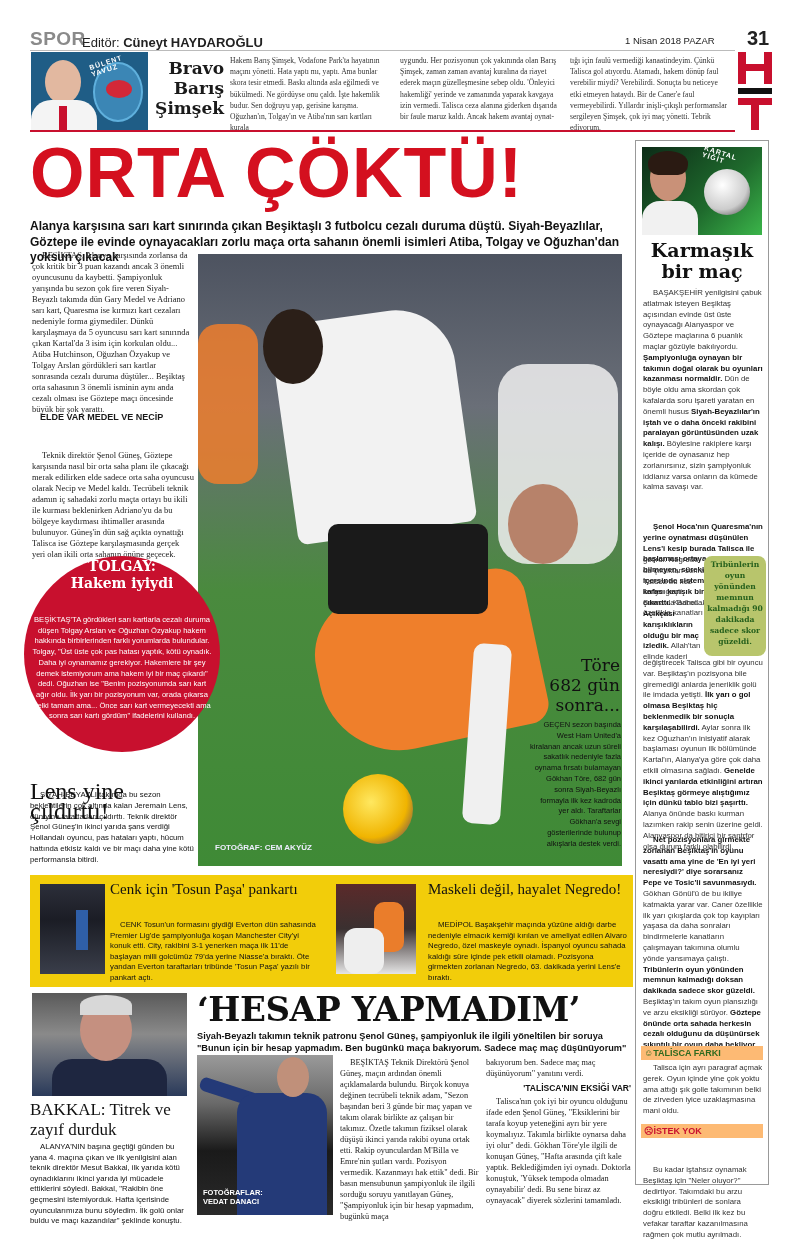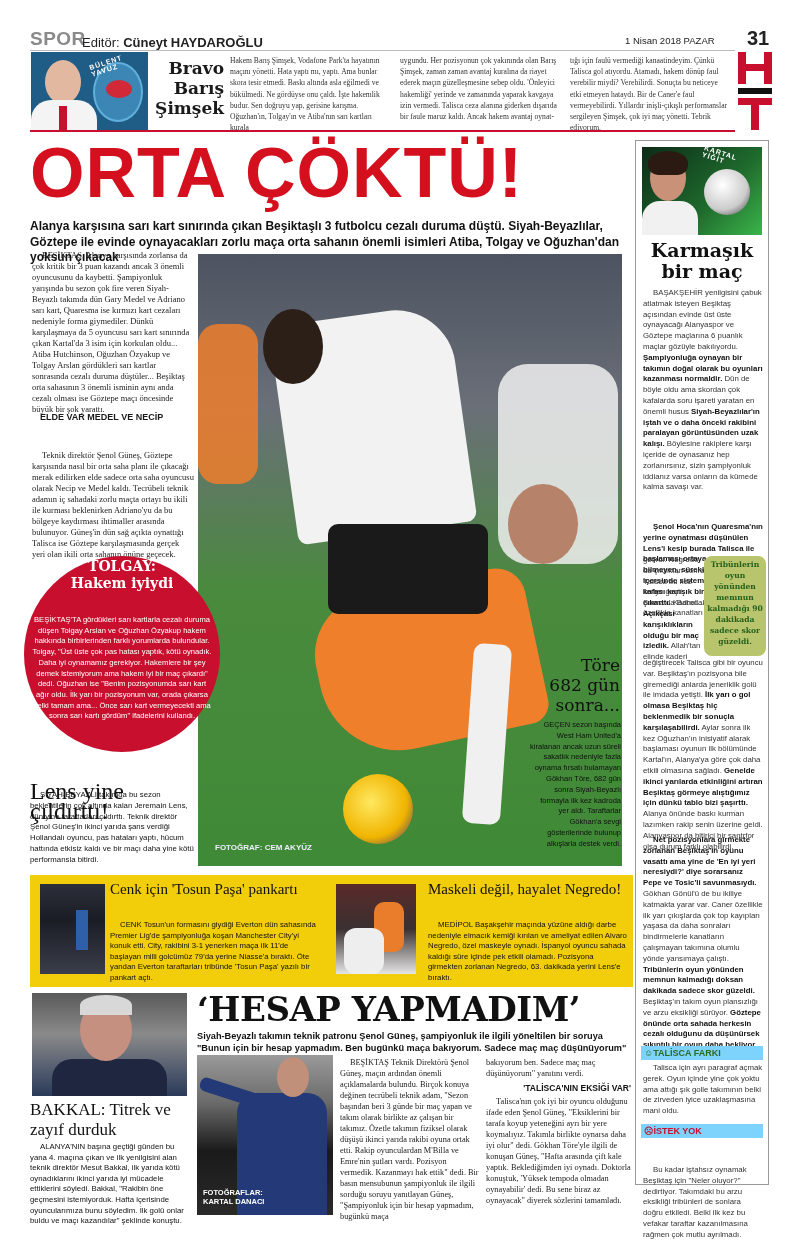--- a/index.html
+++ b/index.html
@@ -79,21 +79,21 @@
   #kartal-photo .kname { position: absolute; left: 60px; top: 6px; font-size: 7px; font-weight: bold; color: #fff; letter-spacing: 1px; transform: rotate(18deg); }
   #right-title { left: 640px; top: 240px; width: 124px; text-align: center; font-family: "DejaVu Serif", serif; font-weight: bold; font-size: 19px; line-height: 21px; color: #111; }
   .right-text { font-size: 7.8px; line-height: 10.8px; color: #333; }
   .right-text b { color: #111; }
   #right-text-1 { left: 643px; top: 288px; width: 120px; text-indent: 10px; }
   #right-text-2 { left: 643px; top: 522px; width: 120px; text-indent: 10px; }
   #right-text-2a { left: 643px; top: 555px; width: 62px; }
   #right-text-3 { left: 643px; top: 658px; width: 120px; }
   #right-text-4 { left: 643px; top: 835px; width: 120px; text-indent: 10px; }
   #green-quote { left: 704px; top: 556px; width: 62px; height: 100px; background: #b8c56c; border-radius: 8px; text-align: center; font-family: "DejaVu Serif", serif; font-size: 7.6px; line-height: 11px; color: #27611d; font-weight: bold; padding-top: 3px; }
-  .right-sub { left: 641px; width: 122px; height: 14px; background: #7dd3fc; font-weight: bold; font-size: 9px; line-height: 14px; padding-left: 3px; }
+  .right-sub { left: 641px; width: 122px; height: 14px; background: #fdba74; font-weight: bold; font-size: 9px; line-height: 14px; padding-left: 3px; }
   #right-sub-1 { top: 1046px; color: #2e6a1f; }
   #right-sub-2 { top: 1124px; color: #c8102e; }
   #right-text-5 { left: 643px; top: 1063px; width: 120px; text-indent: 10px; }
   #right-text-6 { left: 643px; top: 1141px; width: 120px; text-indent: 10px; margin-top: 24px; }
 
   
   #yellow-bar { left: 30px; top: 875px; width: 603px; height: 112px; background: #f2cd0a; }
   #cenk-photo { left: 40px; top: 884px; width: 65px; height: 90px; background: linear-gradient(180deg, #2c2f3a, #1b1d25 40%, #3a3e4a 100%); overflow: hidden; }
   #cenk-photo .banner { position: absolute; left: 36px; top: 26px; width: 12px; height: 40px; background: #2f5fa8; }
   #cenk-title { left: 110px; top: 881px; width: 200px; font-size: 15px; line-height: 17px; font-family: "Liberation Serif", serif; color: #111; }
@@ -249,18 +249,18 @@
 
 <div class="abs" id="hesap-headline">‘HESAP YAPMADIM’</div>
 <div class="abs" id="hesap-spot">Siyah-Beyazlı takımın teknik patronu Şenol Güneş, şampiyonluk ile ilgili yöneltilen bir soruya "Bunun için bir hesap yapmadım. Ben bugünkü maça bakıyorum. Sadece maç maç düşünüyorum" yanıtını verdi</div>
 <div class="abs" id="gunes-photo">
   <div class="arm"></div>
   <div class="suit"></div>
   <div class="head"></div>
 </div>
 <div class="abs" id="gunes-credit">
   <div>FOTOĞRAFLAR:</div>
-  <div>KARTAL DANACI</div>
+  <div>VEDAT DANACI</div>
 </div>
 <div class="abs" id="hesap-text-1">BEŞİKTAŞ Teknik Direktörü Şenol Güneş, maçın ardından önemli açıklamalarda bulundu. Birçok konuya değinen tecrübeli teknik adam, "Sezon başından beri 3 günde bir maç yapan ve takım olarak birlikte az çalışan bir takımız. Özetle takımın fiziksel olarak düşüşü ikinci yarıda rakibi oyuna ortak etti. Rakip oyunculardan M'Billa ve Emre'nin şutları vardı. Pozisyon vermedik. Kazanmayı hak ettik" dedi. Bir basın mensubunun şampiyonluk ile ilgili sorduğu soruyu yanıtlayan Güneş, "Şampiyonluk için bir hesap yapmadım, bugünkü maça</div>
 <div class="abs" id="hesap-text-2a">bakıyorum ben. Sadece maç maç düşünüyorum" yanıtını verdi.</div>
 <div class="abs" id="hesap-subhead">'TALİSCA'NIN EKSİĞİ VAR'</div>
 <div class="abs" id="hesap-text-2b">Talisca'nın çok iyi bir oyuncu olduğunu ifade eden Şenol Güneş, "Eksiklerini bir tarafa koyup yeteneğini ayrı bir yere koymalıyız. Takımla birlikte oynarsa daha iyi olur" dedi. Gökhan Töre'yle ilgili de konuşan Güneş, "Hafta arasında çift kale yaptık. Beklediğimden iyi oynadı. Doktorla konuştuk, 'Yüksek tempoda olmadan oynayabilir' dedi. Bu sene biraz az oynayacak" diyerek sözlerini tamamladı.</div>
 
 </body></html>

